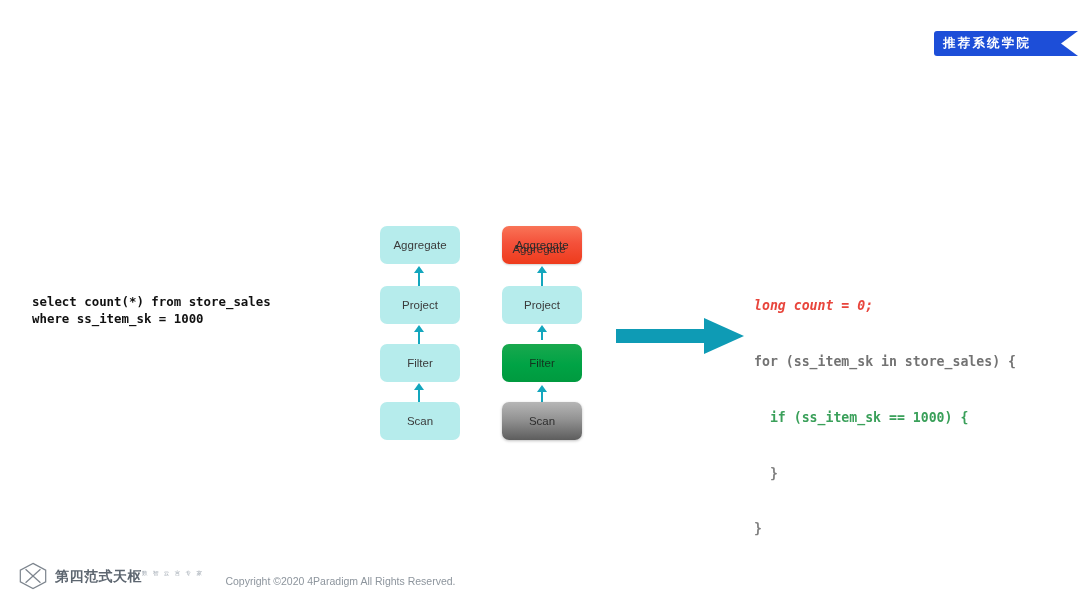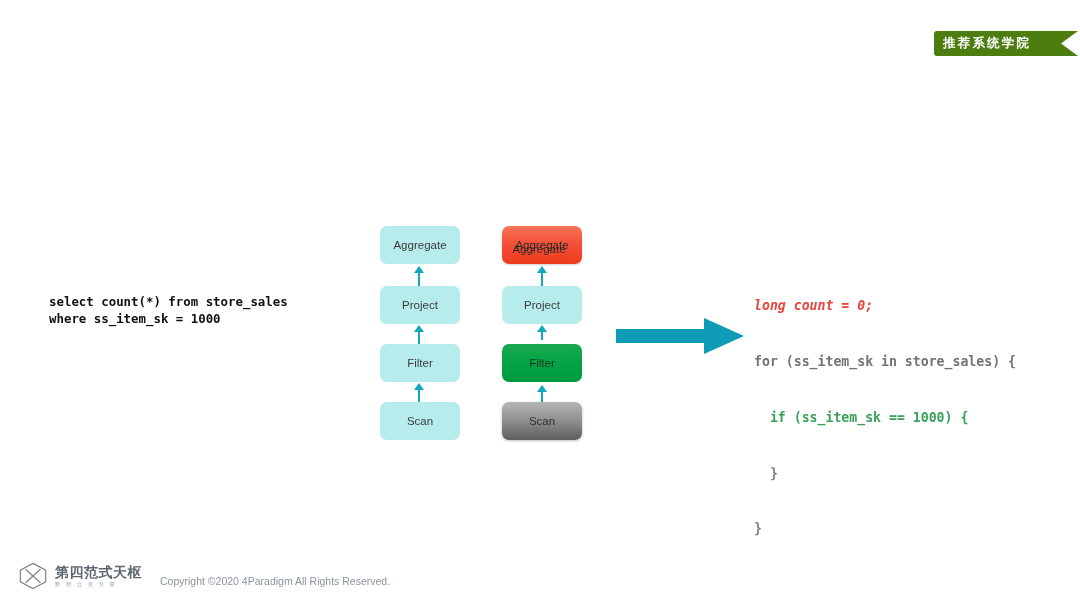--- a/index.html
+++ b/index.html
@@ -18,21 +18,21 @@
     overflow: hidden;
   }
 
   
   .ribbon {
     position: absolute;
     left: 934px;
     top: 31px;
     width: 144px;
     height: 25px;
-    background: #4d7c0f;
+    background: #1d4ed8;
     color: #ffffff;
     font-size: 12.5px;
     font-weight: bold;
     letter-spacing: 2.2px;
     display: flex;
     align-items: center;
     padding-left: 9px;
     box-sizing: border-box;
     border-radius: 3px 0 0 3px;
     -webkit-clip-path: polygon(0 0, 100% 0, 100% 100%, 0 100%, 0 0);
@@ -58,21 +58,21 @@
     font-weight: 300;
     color: #1a1a1a;
     letter-spacing: -0.2px;
     white-space: nowrap;
     font-family: "Liberation Sans", sans-serif;
   }
 
   
   .sql-block {
     position: absolute;
-    left: 49px;
+    left: 32px;
     top: 293px;
     font-family: "DejaVu Sans Mono", monospace;
     font-size: 12.4px;
     line-height: 17px;
     color: #111111;
     white-space: pre;
     font-weight: bold;
   }
 
   
@@ -194,21 +194,21 @@
     align-items: center;
   }
   .hexlogo {
     width: 30px;
     height: 28px;
     flex: 0 0 auto;
   }
   .brand {
     margin-left: 7px;
     display: flex;
-    flex-direction: column;
+    flex-direction: row;
     justify-content: center;
   }
   .brand-cn {
     font-size: 14px;
     font-weight: bold;
     color: #5d6670;
     letter-spacing: 0.5px;
     line-height: 15px;
     font-family: "DejaVu Sans", sans-serif;
   }

